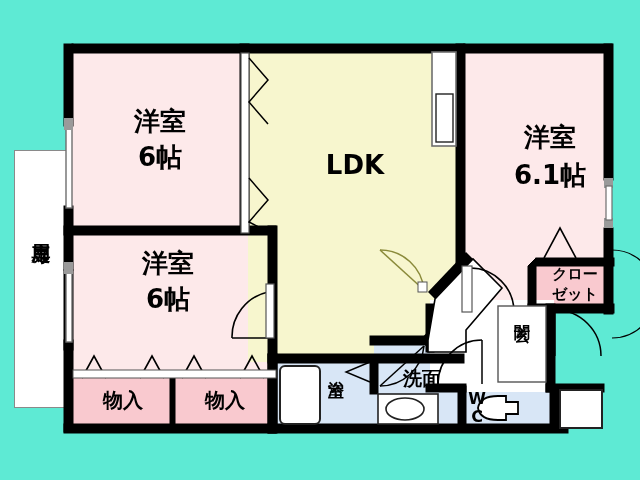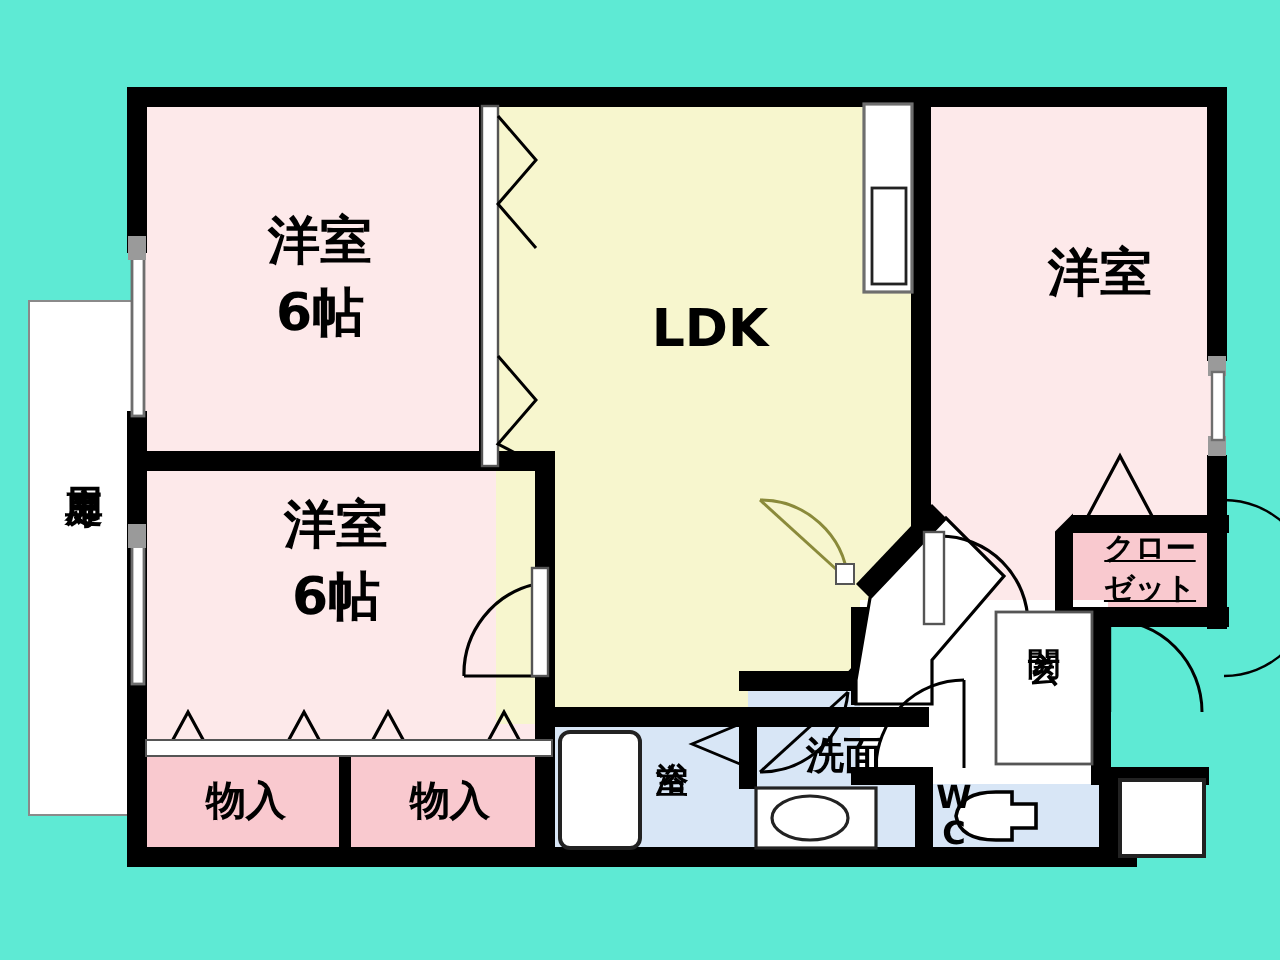--- a/index.html
+++ b/index.html
@@ -18,21 +18,21 @@
   .f-closet{background:#f9c9cf;}
   .f-white{background:#ffffff;}
 
   
   .lbl{position:absolute;color:#000;text-align:center;line-height:1.06;
        white-space:nowrap;font-weight:600;letter-spacing:0px;}
   .lbl.t26{font-size:26px;}
   .lbl.t20{font-size:20px;}
   .lbl.t18{font-size:19px;}
   .lbl.t16{font-size:16px;}
-  .lbl.t15{font-size:15px;text-decoration:underline;}
+  .lbl.t15{font-size:15px;}
   .lbl.vert{writing-mode:vertical-rl;text-orientation:upright;line-height:1.0;}
 
   svg.ov{position:absolute;left:0;top:0;width:640px;height:480px;overflow:visible;}
 </style>
 </head>
 <body>
 
 <div id="plan">
 
   <div class="fill f-white abs" style="left:14px;top:150px;width:62px;height:258px;border:1px solid #8a8a8a;"></div>
@@ -211,20 +211,21 @@
 
   <div class="lbl t26" style="left:110px;top:108px;width:100px;">洋室</div>
   <div class="lbl t26" style="left:110px;top:144px;width:100px;">6帖</div>
 
   <div class="lbl t26" style="left:118px;top:250px;width:100px;">洋室</div>
   <div class="lbl t26" style="left:118px;top:286px;width:100px;">6帖</div>
 
   <div class="lbl t26" style="left:300px;top:132px;width:110px;margin-top:20px;">LDK</div>
 
   <div class="lbl t26" style="left:498px;top:124px;width:104px;">洋室</div>
+  <div class="lbl t26" style="left:490px;top:162px;width:120px;">6.1帖</div>
 
   <div class="lbl t15" style="left:542px;top:267px;width:66px;">クロー</div>
   <div class="lbl t15" style="left:542px;top:287px;width:66px;">ゼット</div>
 
   <div class="lbl t20" style="left:88px;top:390px;width:70px;">物入</div>
   <div class="lbl t20" style="left:190px;top:390px;width:70px;">物入</div>
 
   <div class="lbl t16 vert" style="left:328px;top:368px;">浴室</div>
 
   <div class="lbl t18" style="left:386px;top:368px;width:72px;">洗面</div>

